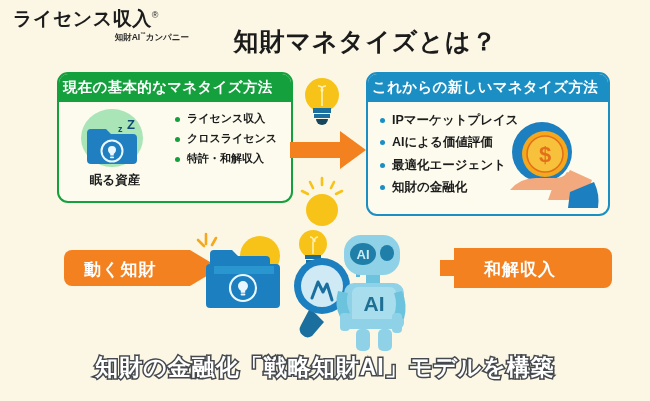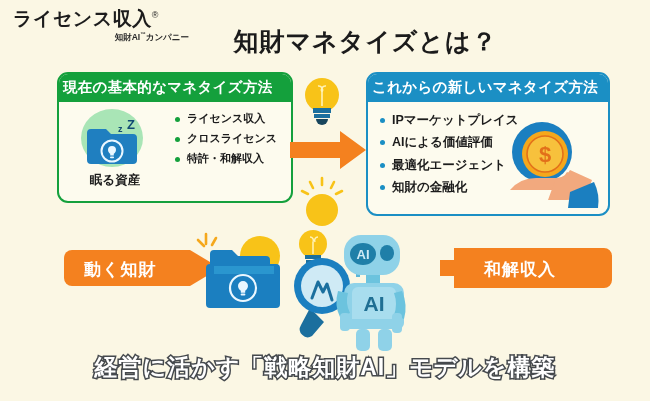--- a/index.html
+++ b/index.html
@@ -232,15 +232,15 @@
     <path d="M26 58 h32 a6 6 0 0 1 6 6 v26 h-44 v-26 a6 6 0 0 1 6 -6 z" fill="#a8ddee"></path>
     <text x="42" y="82" text-anchor="middle" font-size="21" font-weight="700" fill="#1f6f93" font-family="'Liberation Sans',sans-serif">AI</text>
     <path d="M6 62 q-4 14 2 26 l10 -4 q-5 -10 -2 -20 z" fill="#6cc3de"></path>
     <path d="M70 62 q6 14 2 28 l-10 -4 q4 -11 0 -22 z" fill="#6cc3de"></path>
     <rect x="60" y="84" width="10" height="20" rx="4" fill="#8fd2e8"></rect>
     <rect x="8" y="84" width="10" height="18" rx="4" fill="#8fd2e8"></rect>
     <rect x="24" y="100" width="14" height="22" rx="5" fill="#8fd2e8"></rect>
     <rect x="46" y="100" width="14" height="22" rx="5" fill="#8fd2e8"></rect>
   </svg>
 
-  <div class="bottom-line">経営に活かす「戦略知財AI」モデルを構築</div>
+  <div class="bottom-line">知財の金融化「戦略知財AI」モデルを構築</div>
 
 </div>
 
 </body></html>

